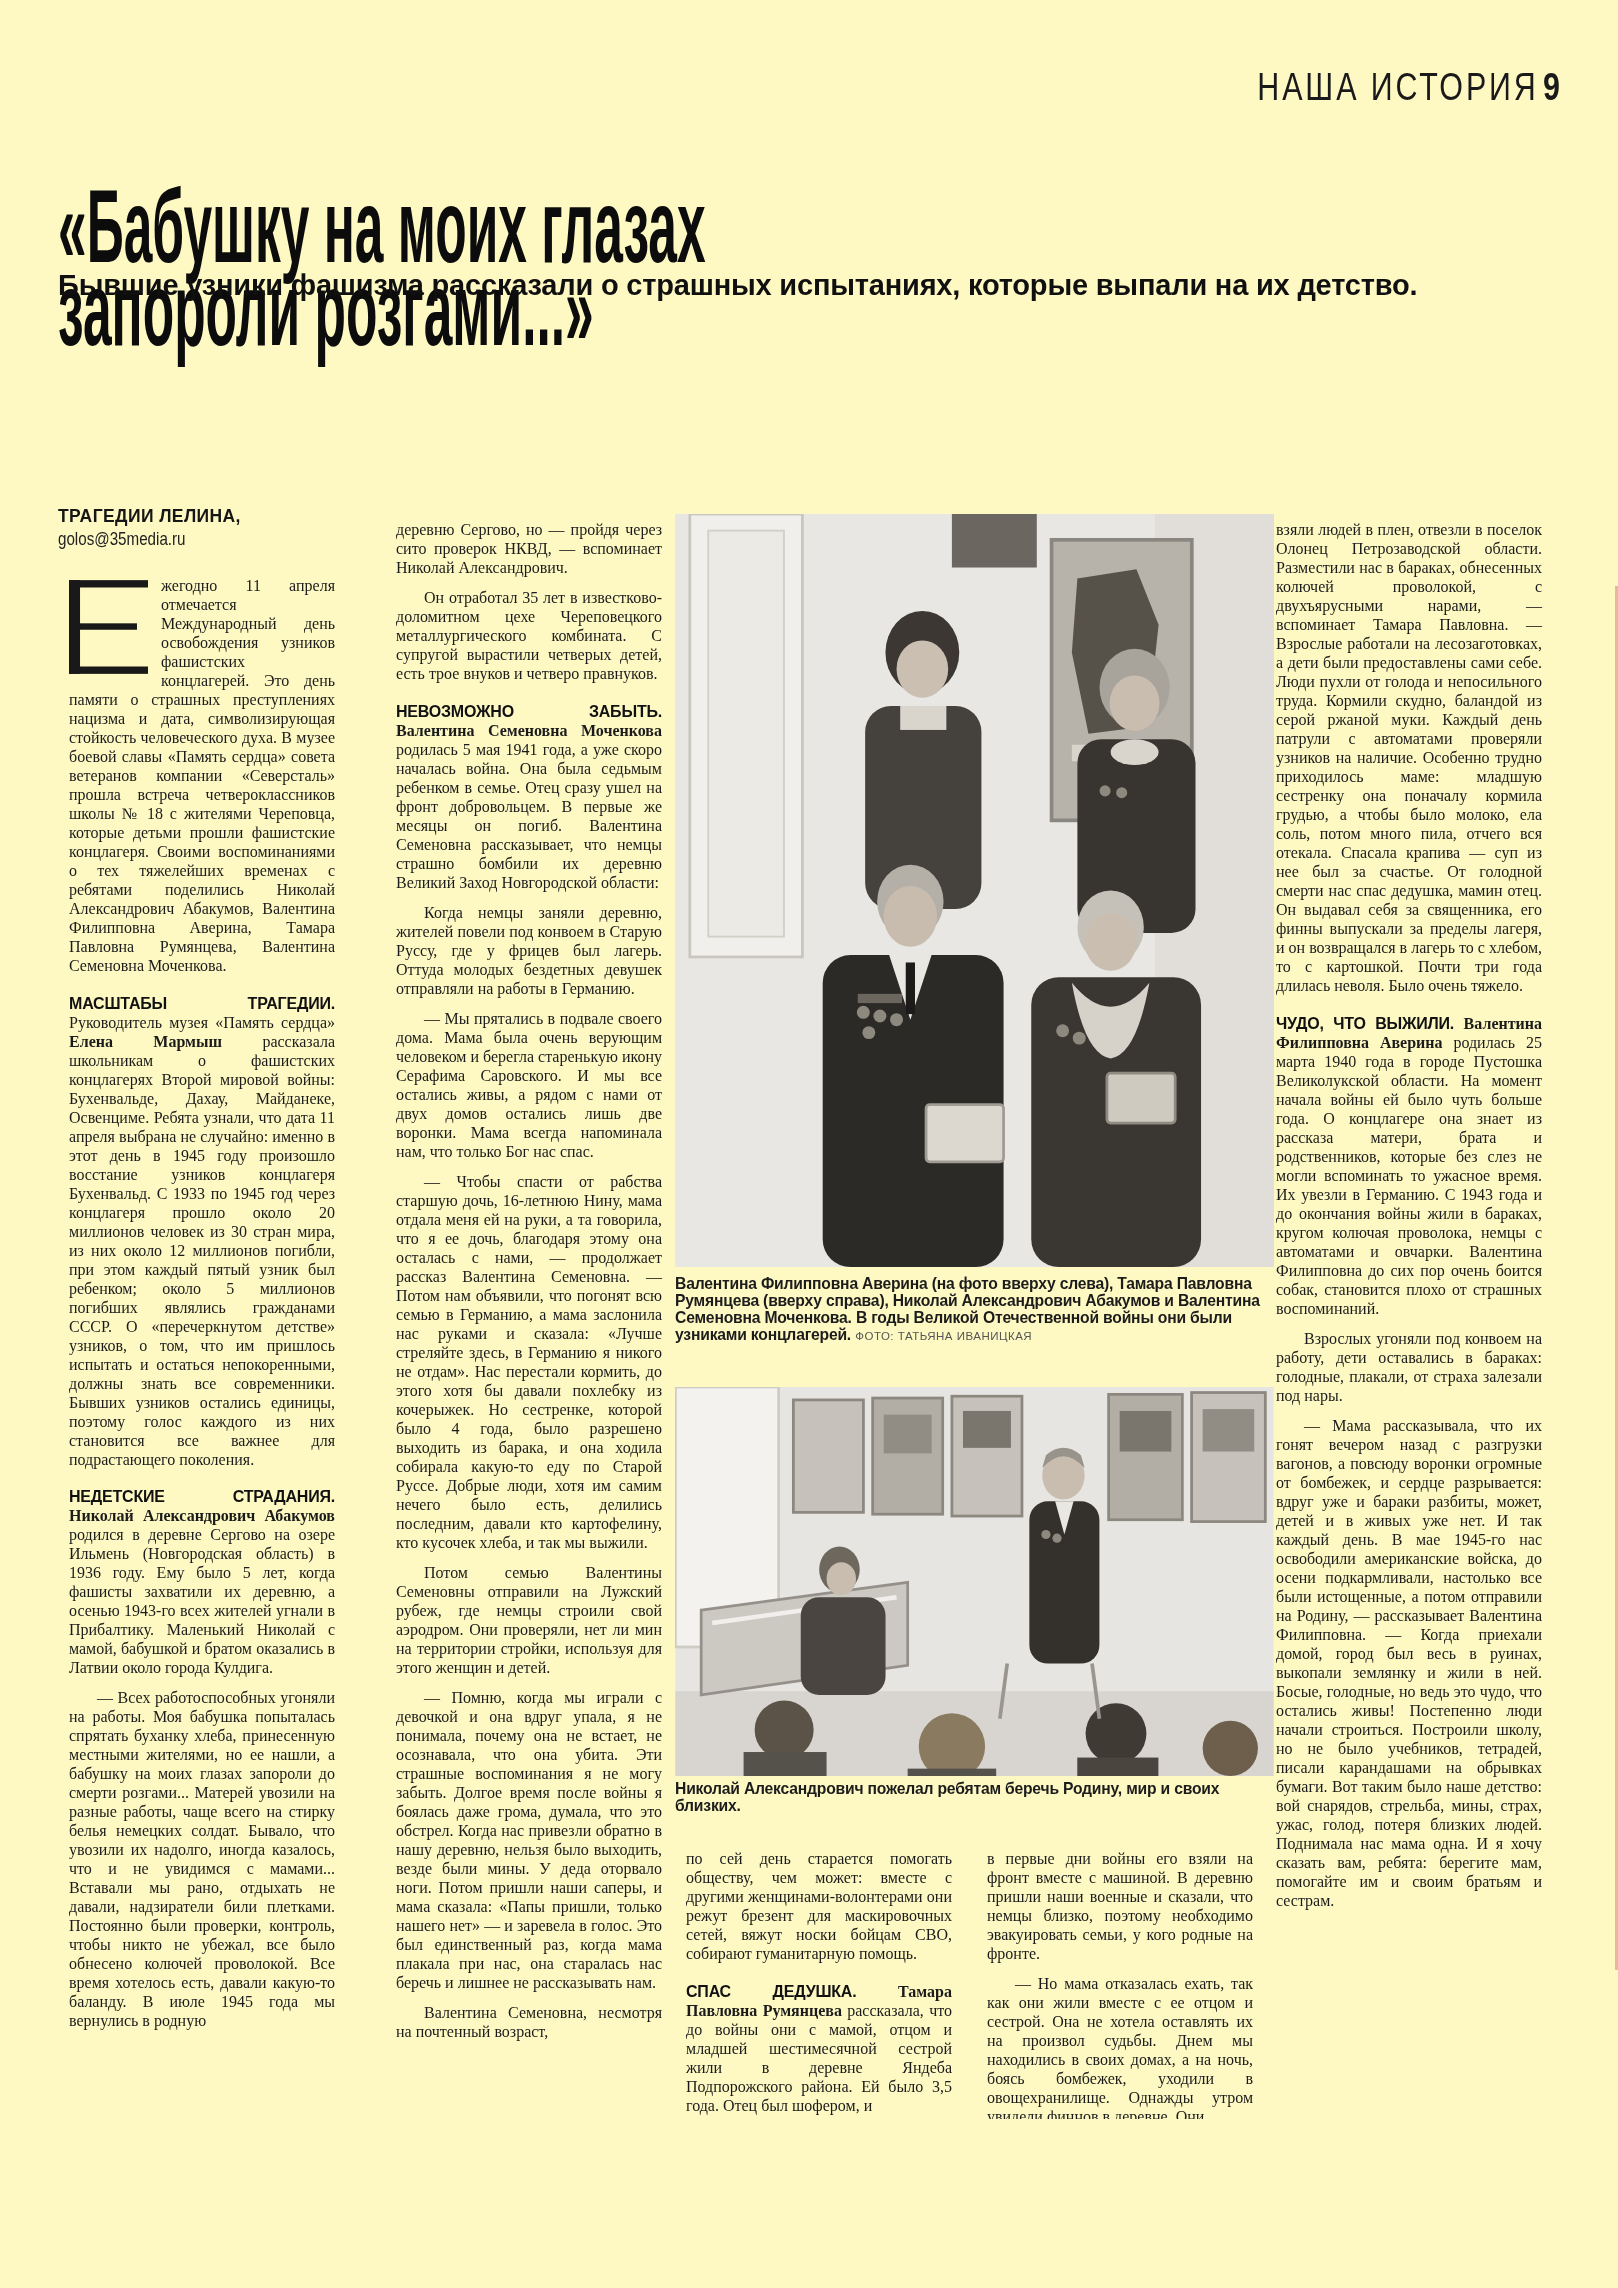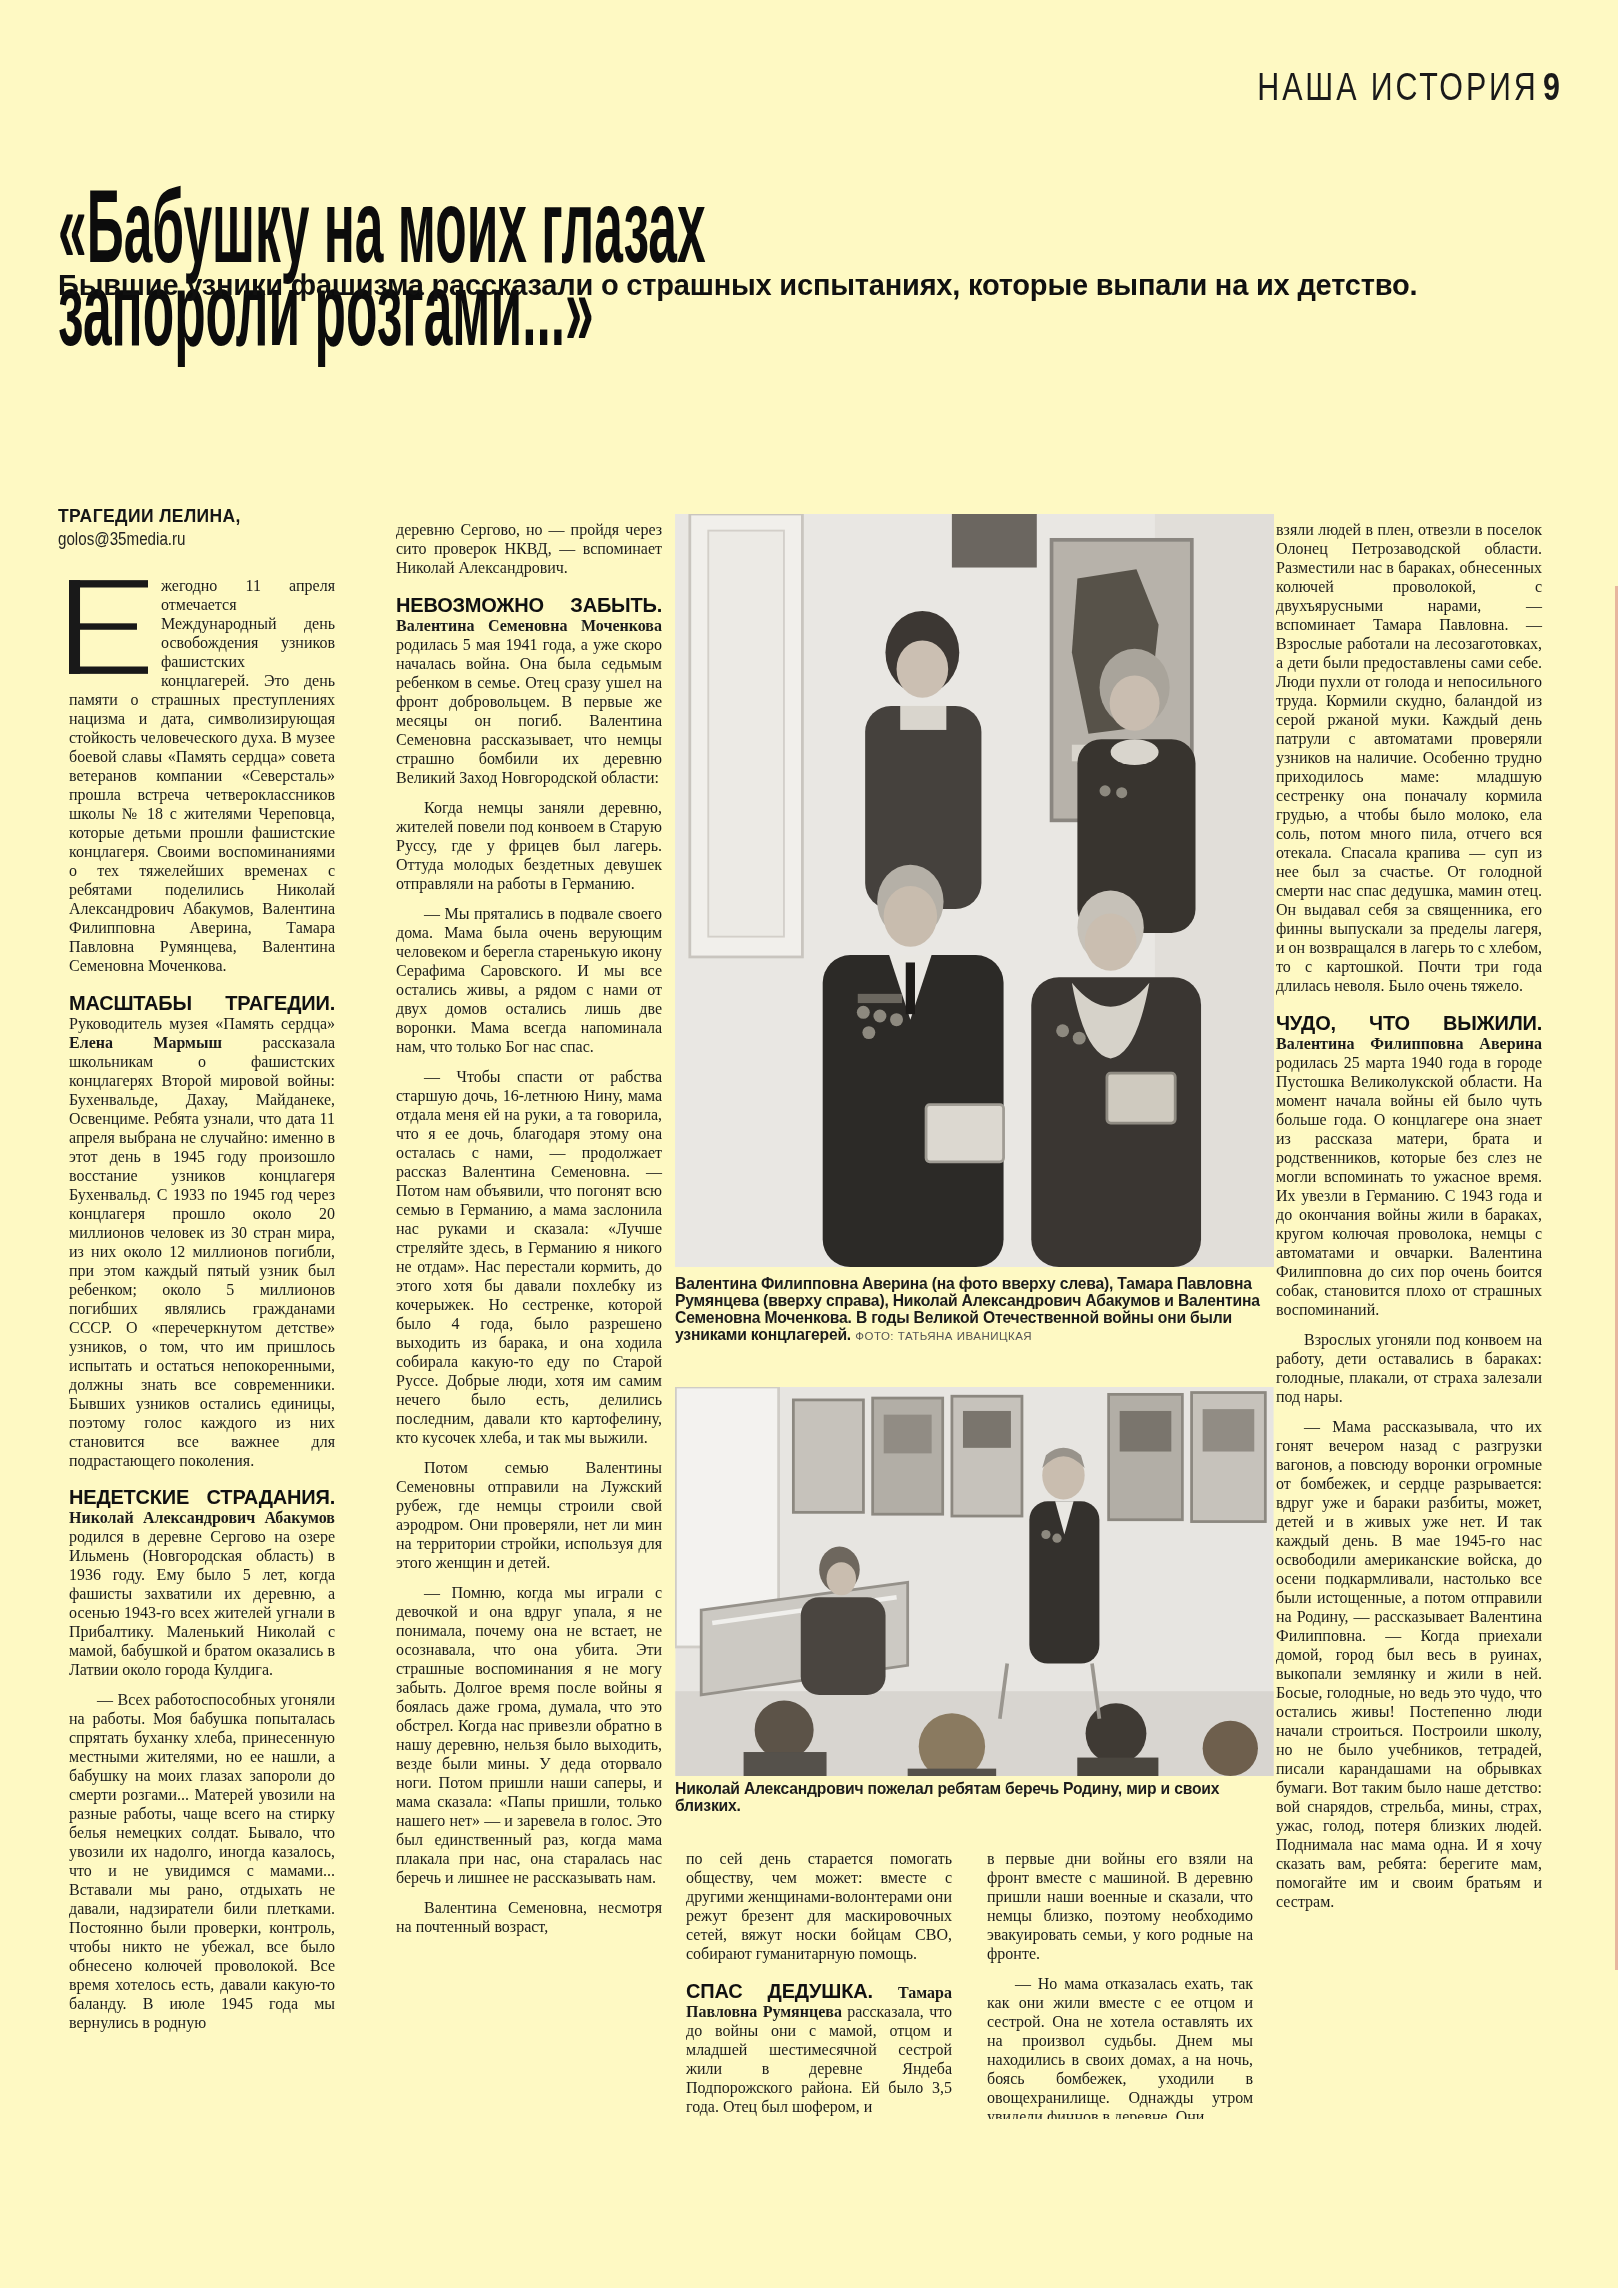--- a/index.html
+++ b/index.html
@@ -31,21 +31,21 @@
        text-align:justify;overflow:hidden;}
   #col1{left:58px;  top:565px;  height:1552px;}
   #col2{left:385px; top:509px;  height:1610px;}
   #col3{left:675px; top:1838px; height:281px;}
   #col4{left:976px;top:1838px; height:281px;}
   #col5{left:1265px;top:509px;  height:1613px;}
 
   .b{margin:11px;padding:0;}
   p.para{text-indent:28px;}
   p.section{margin-top:18.5px;}
-  .sechead{font-family:"Liberation Sans", sans-serif;font-weight:700;font-size:20px;
+  .sechead{font-family:"Liberation Sans", sans-serif;font-weight:700;font-size:16px;
            letter-spacing:-0.2px;color:#111;}
   .bname{font-weight:700;}
 
   .dropcap-box{float:left;width:79px;height:94px;margin:3.7px 13px 0 0;}
   .dropcap-box svg{display:block;}
 
   
   figure{margin:0;padding:0;position:absolute;}
   #photo1{left:675px;top:514px;width:599px;height:753px;}
   #photo2{left:675px;top:1387px;width:599px;height:389px;}
@@ -90,20 +90,21 @@
             <rect x="0" y="94" width="86" height="8" fill="#191919"></rect>
             <rect x="0" y="0" width="12" height="102" fill="#191919"></rect>
           </svg>
         </span>жегодно 11 апреля отмечается Международный день освобождения узников фашистских концлагерей. Это день памяти о страшных преступлениях нацизма и дата, символизирующая стойкость человеческого духа. В музее боевой славы «Память сердца» совета ветеранов компании «Северсталь» прошла встреча четвероклассников школы № 18 с жителями Череповца, которые детьми прошли фашистские концлагеря. Своими воспоминаниями о тех тяжелейших временах с ребятами поделились Николай Александрович Абакумов, Валентина Филипповна Аверина, Тамара Павловна Румянцева, Валентина Семеновна Моченкова.</p>
       <p class="b section"><span class="sechead">МАСШТАБЫ ТРАГЕДИИ. </span>Руководитель музея «Память сердца» <span class="bname">Елена Мармыш</span> рассказала школьникам о фашистских концлагерях Второй мировой войны: Бухенвальде, Дахау, Майданеке, Освенциме. Ребята узнали, что дата 11 апреля выбрана не случайно: именно в этот день в 1945 году произошло восстание узников концлагеря Бухенвальд. С 1933 по 1945 год через концлагеря прошло около 20 миллионов человек из 30 стран мира, из них около 12 миллионов погибли, при этом каждый пятый узник был ребенком; около 5 миллионов погибших являлись гражданами СССР. О «перечеркнутом детстве» узников, о том, что им пришлось испытать и остаться непокоренными, должны знать все современники. Бывших узников остались единицы, поэтому голос каждого из них становится все важнее для подрастающего поколения.</p>
       <p class="b section"><span class="sechead">НЕДЕТСКИЕ СТРАДАНИЯ. </span><span class="bname">Николай Александрович Абакумов</span> родился в деревне Сергово на озере Ильмень (Новгородская область) в 1936 году. Ему было 5 лет, когда фашисты захватили их деревню, а осенью 1943-го всех жителей угнали в Прибалтику. Маленький Николай с мамой, бабушкой и братом оказались в Латвии около города Кулдига.</p>
       <p class="b para">— Всех работоспособных угоняли на работы. Моя бабушка попыталась спрятать буханку хлеба, принесенную местными жителями, но ее нашли, а бабушку на моих глазах запороли до смерти розгами... Матерей увозили на разные работы, чаще всего на стирку белья немецких солдат. Бывало, что увозили их надолго, иногда казалось, что и не увидимся с мамами... Вставали мы рано, отдыхать не давали, надзиратели били плетками. Постоянно были проверки, контроль, чтобы никто не убежал, все было обнесено колючей проволокой. Все время хотелось есть, давали какую-то баланду. В июле 1945 года мы вернулись в родную</p>
     </div>
   <div id="col2" class="col">
       <p class="b cont">деревню Сергово, но — пройдя через сито проверок НКВД, — вспоминает Николай Александрович.</p>
+      <p class="b para">Он отработал 35 лет в известково-доломитном цехе Череповецкого металлургического комбината. С супругой вырастили четверых детей, есть трое внуков и четверо правнуков.</p>
       <p class="b section"><span class="sechead">НЕВОЗМОЖНО ЗАБЫТЬ. </span><span class="bname">Валентина Семеновна Моченкова</span> родилась 5 мая 1941 года, а уже скоро началась война. Она была седьмым ребенком в семье. Отец сразу ушел на фронт добровольцем. В первые же месяцы он погиб. Валентина Семеновна рассказывает, что немцы страшно бомбили их деревню Великий Заход Новгородской области:</p>
       <p class="b para">Когда немцы заняли деревню, жителей повели под конвоем в Старую Руссу, где у фрицев был лагерь. Оттуда молодых бездетных девушек отправляли на работы в Германию.</p>
       <p class="b para">— Мы прятались в подвале своего дома. Мама была очень верующим человеком и берегла старенькую икону Серафима Саровского. И мы все остались живы, а рядом с нами от двух домов остались лишь две воронки. Мама всегда напоминала нам, что только Бог нас спас.</p>
       <p class="b para">— Чтобы спасти от рабства старшую дочь, 16-летнюю Нину, мама отдала меня ей на руки, а та говорила, что я ее дочь, благодаря этому она осталась с нами, — продолжает рассказ Валентина Семеновна. — Потом нам объявили, что погонят всю семью в Германию, а мама заслонила нас руками и сказала: «Лучше стреляйте здесь, в Германию я никого не отдам». Нас перестали кормить, до этого хотя бы давали похлебку из кочерыжек. Но сестренке, которой было 4 года, было разрешено выходить из барака, и она ходила собирала какую-то еду по Старой Руссе. Добрые люди, хотя им самим нечего было есть, делились последним, давали кто картофелину, кто кусочек хлеба, и так мы выжили.</p>
       <p class="b para">Потом семью Валентины Семеновны отправили на Лужский рубеж, где немцы строили свой аэродром. Они проверяли, нет ли мин на территории стройки, используя для этого женщин и детей.</p>
       <p class="b para">— Помню, когда мы играли с девочкой и она вдруг упала, я не понимала, почему она не встает, не осознавала, что она убита. Эти страшные воспоминания я не могу забыть. Долгое время после войны я боялась даже грома, думала, что это обстрел. Когда нас привезли обратно в нашу деревню, нельзя было выходить, везде были мины. У деда оторвало ноги. Потом пришли наши саперы, и мама сказала: «Папы пришли, только нашего нет» — и заревела в голос. Это был единственный раз, когда мама плакала при нас, она старалась нас беречь и лишнее не рассказывать нам.</p>
       <p class="b para">Валентина Семеновна, несмотря на почтенный возраст,</p>
     </div>
   <div id="col3" class="col">
       <p class="b cont">по сей день старается помогать обществу, чем может: вместе с другими женщинами-волонтерами они режут брезент для маскировочных сетей, вяжут носки бойцам СВО, собирают гуманитарную помощь.</p>

